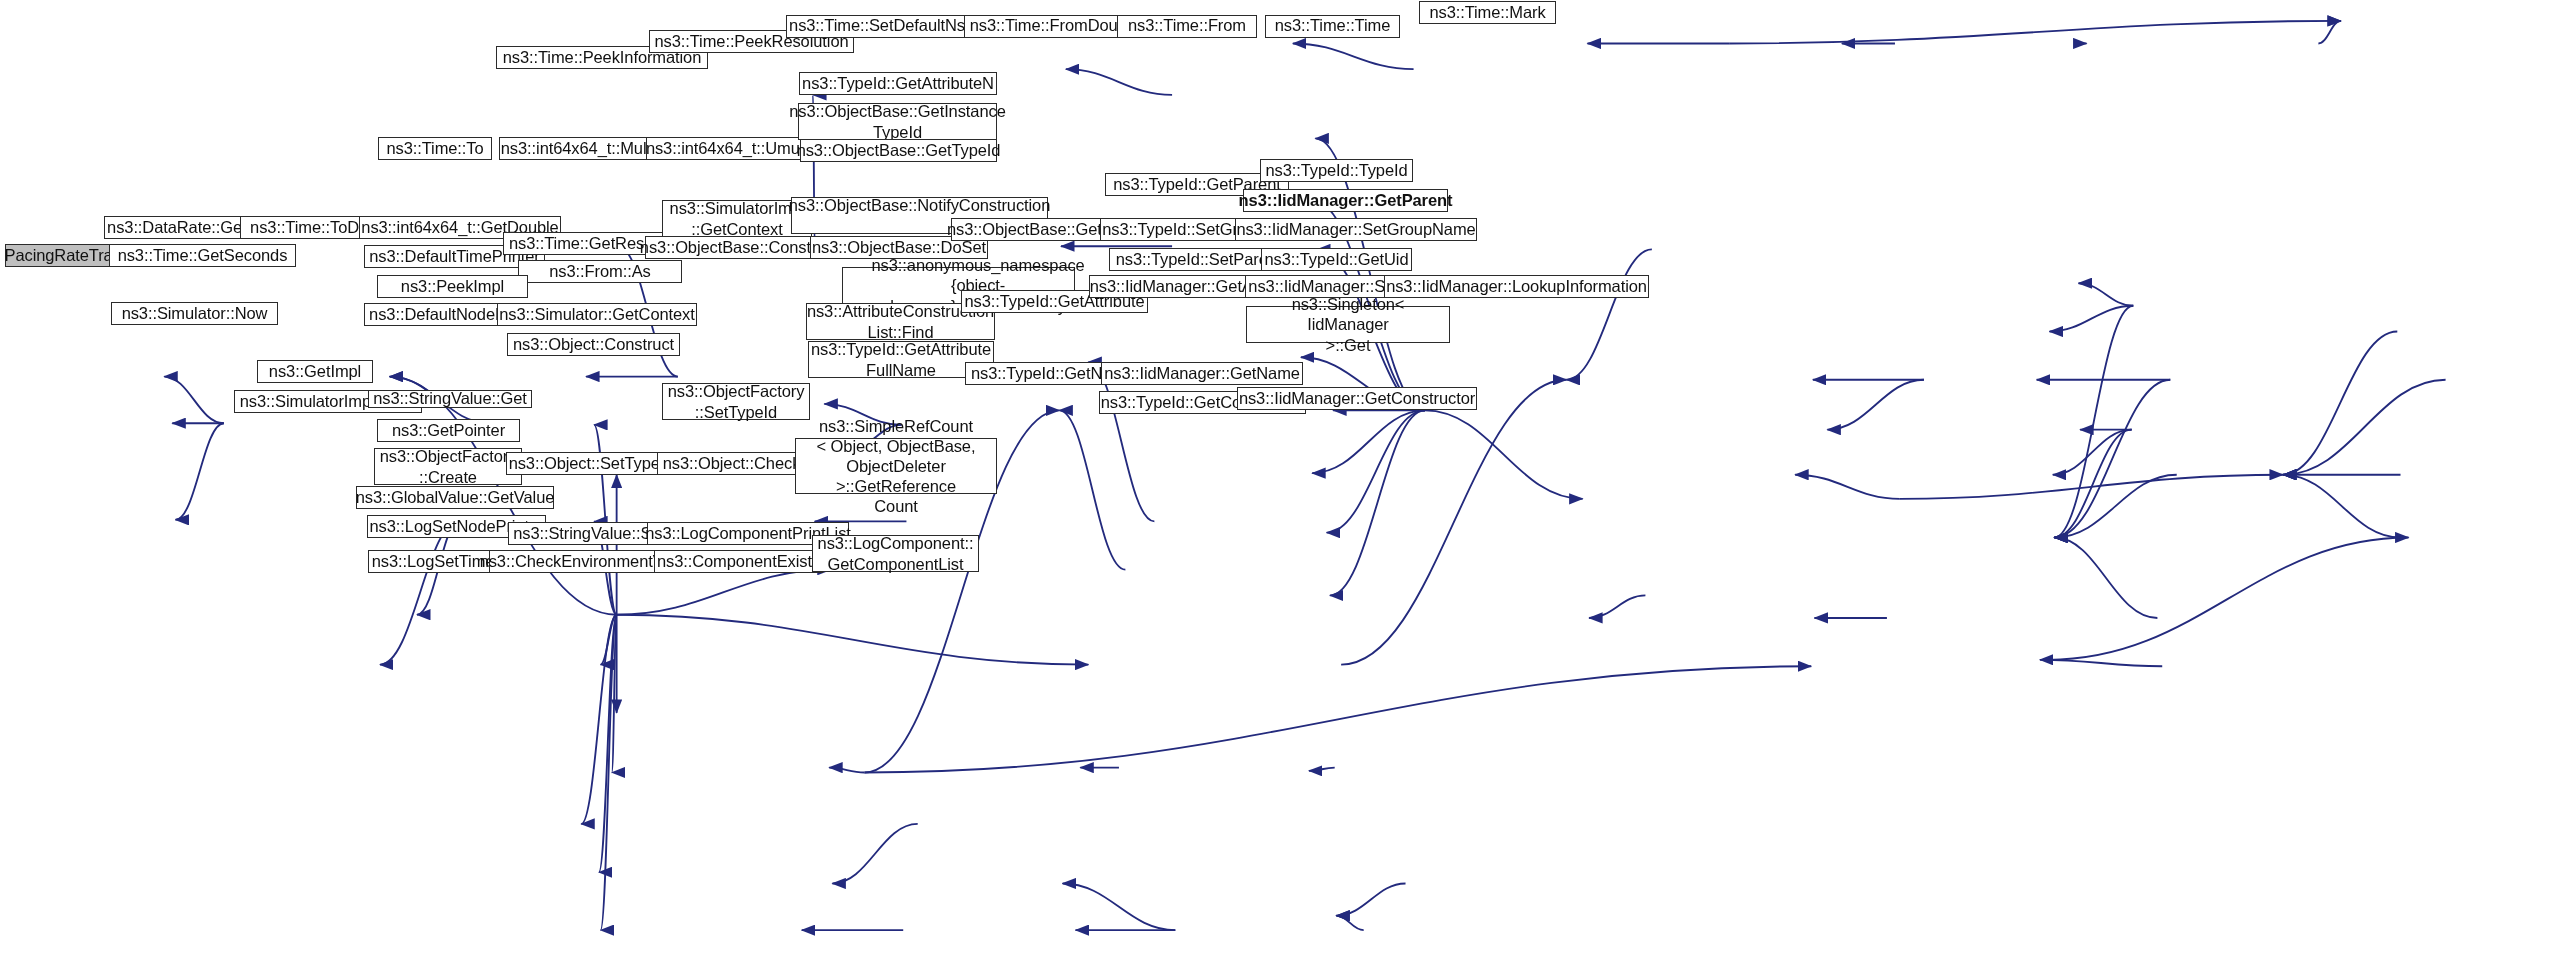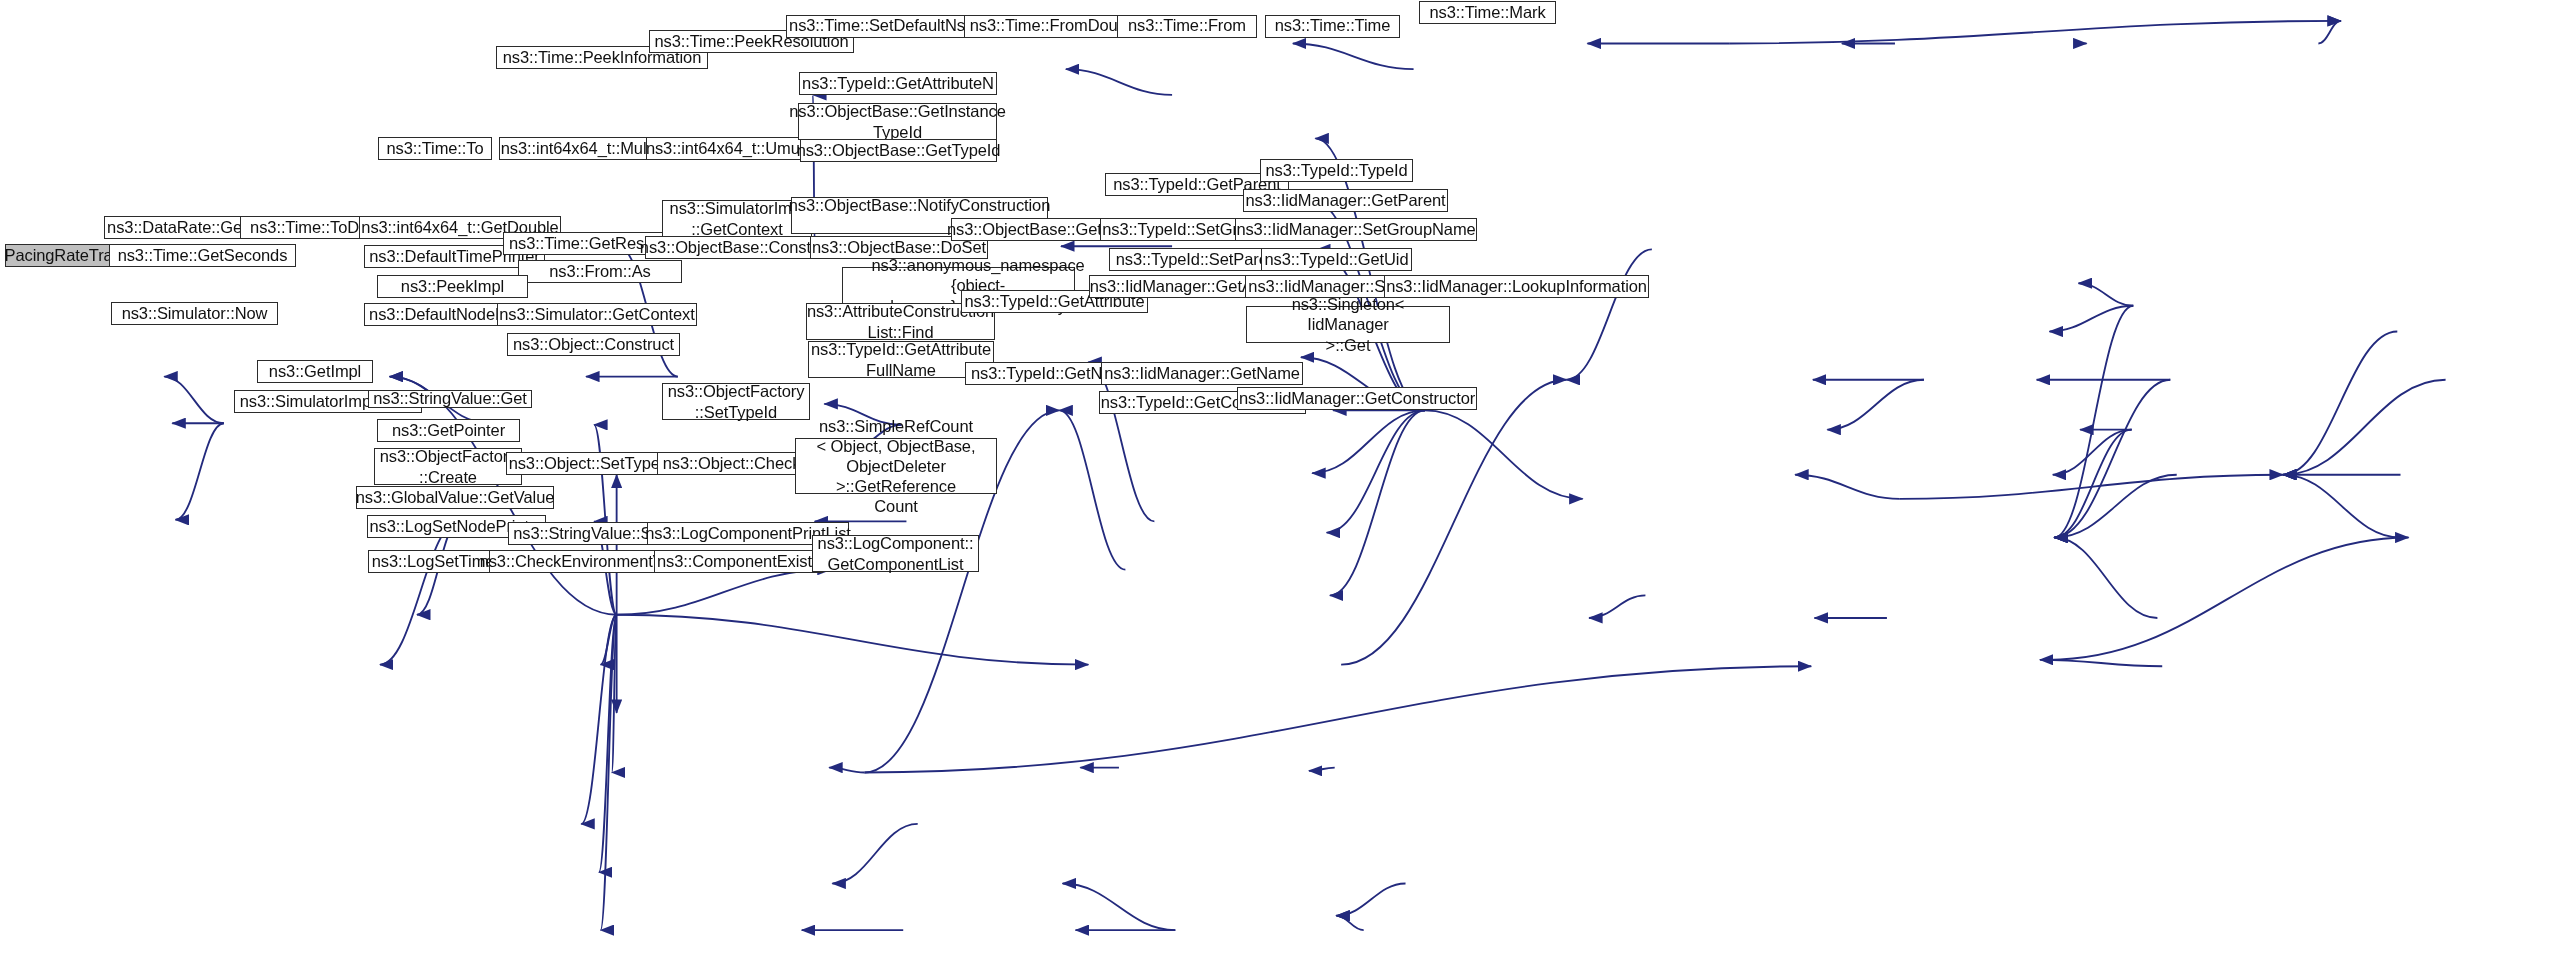--- a/index.html
+++ b/index.html
@@ -205,21 +205,21 @@
       <div class="node" style="left: 961px; top: 290px; width: 187px; height: 23px;">ns3::TypeId::GetAttribute</div>
       <div class="node" style="left: 965px; top: 362px; width: 175px; height: 23px;">ns3::TypeId::GetName</div>
       <div class="node" style="left: 1099px; top: 391px; width: 207px; height: 23px;">ns3::TypeId::GetConstructor</div>
       <div class="node" style="left: 1105px; top: 173px; width: 184px; height: 23px;">ns3::TypeId::GetParent</div>
       <div class="node" style="left: 1100px; top: 218px; width: 211px; height: 23px;">ns3::TypeId::SetGroupName</div>
       <div class="node" style="left: 1109px; top: 248px; width: 179px; height: 23px;">ns3::TypeId::SetParent</div>
       <div class="node" style="left: 1089px; top: 275px; width: 226px; height: 23px;">ns3::IidManager::GetAttributeN</div>
       <div class="node" style="left: 1101px; top: 362px; width: 202px; height: 23px;">ns3::IidManager::GetName</div>
       <div class="node" style="left: 1237px; top: 387px; width: 240px; height: 23px;">ns3::IidManager::GetConstructor</div>
       <div class="node" style="left: 1260px; top: 159px; width: 153px; height: 23px;">ns3::TypeId::TypeId</div>
-      <div class="node" style="left: 1243px; top: 189px; width: 205px; height: 23px;">ns3::IidManager::GetParent</div>
+      <div class="node" style="left: 1243px; top: 189px; width: 205px; height: 23px; font-weight: bold;">ns3::IidManager::GetParent</div>
       <div class="node" style="left: 1235px; top: 218px; width: 242px; height: 23px;">ns3::IidManager::SetGroupName</div>
       <div class="node" style="left: 1261px; top: 248px; width: 151px; height: 23px;">ns3::TypeId::GetUid</div>
       <div class="node" style="left: 1245px; top: 275px; width: 205px; height: 23px;">ns3::IidManager::SetParent</div>
       <div class="node multiline" style="left: 1246px; top: 306px; width: 204px; height: 37px;">ns3::Singleton&lt; IidManager
 &gt;::Get</div>
       <div class="node" style="left: 1384px; top: 275px; width: 265px; height: 23px;">ns3::IidManager::LookupInformation</div>
     </div>
 </div>
 
 

